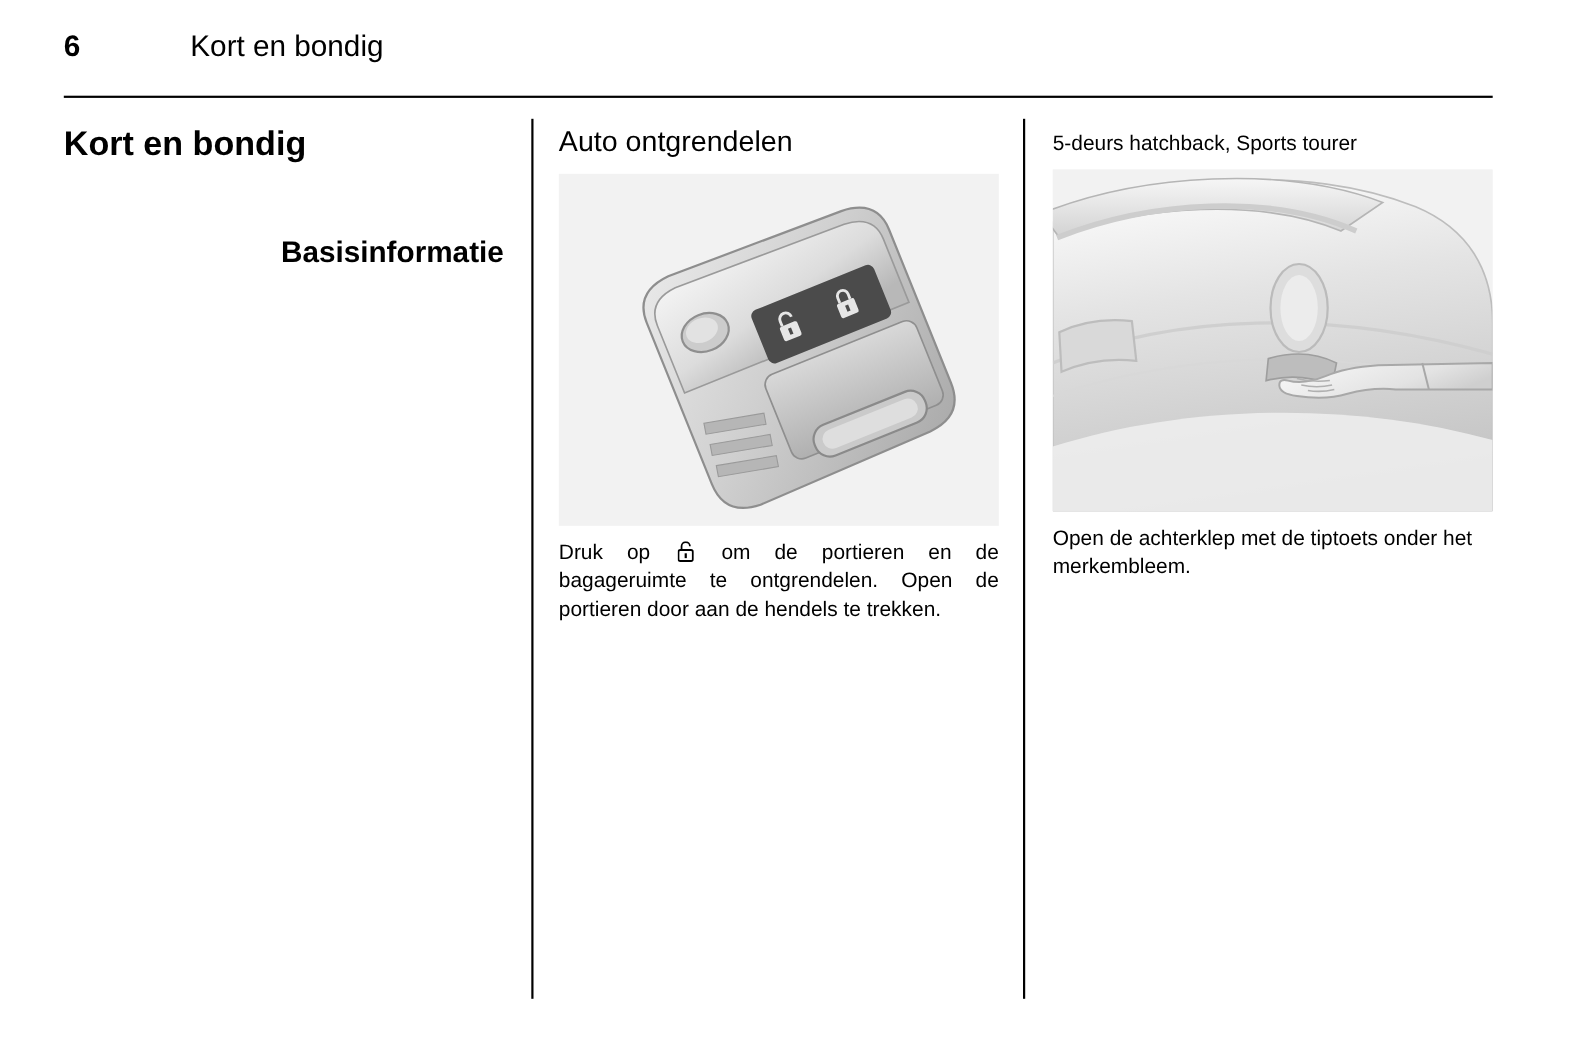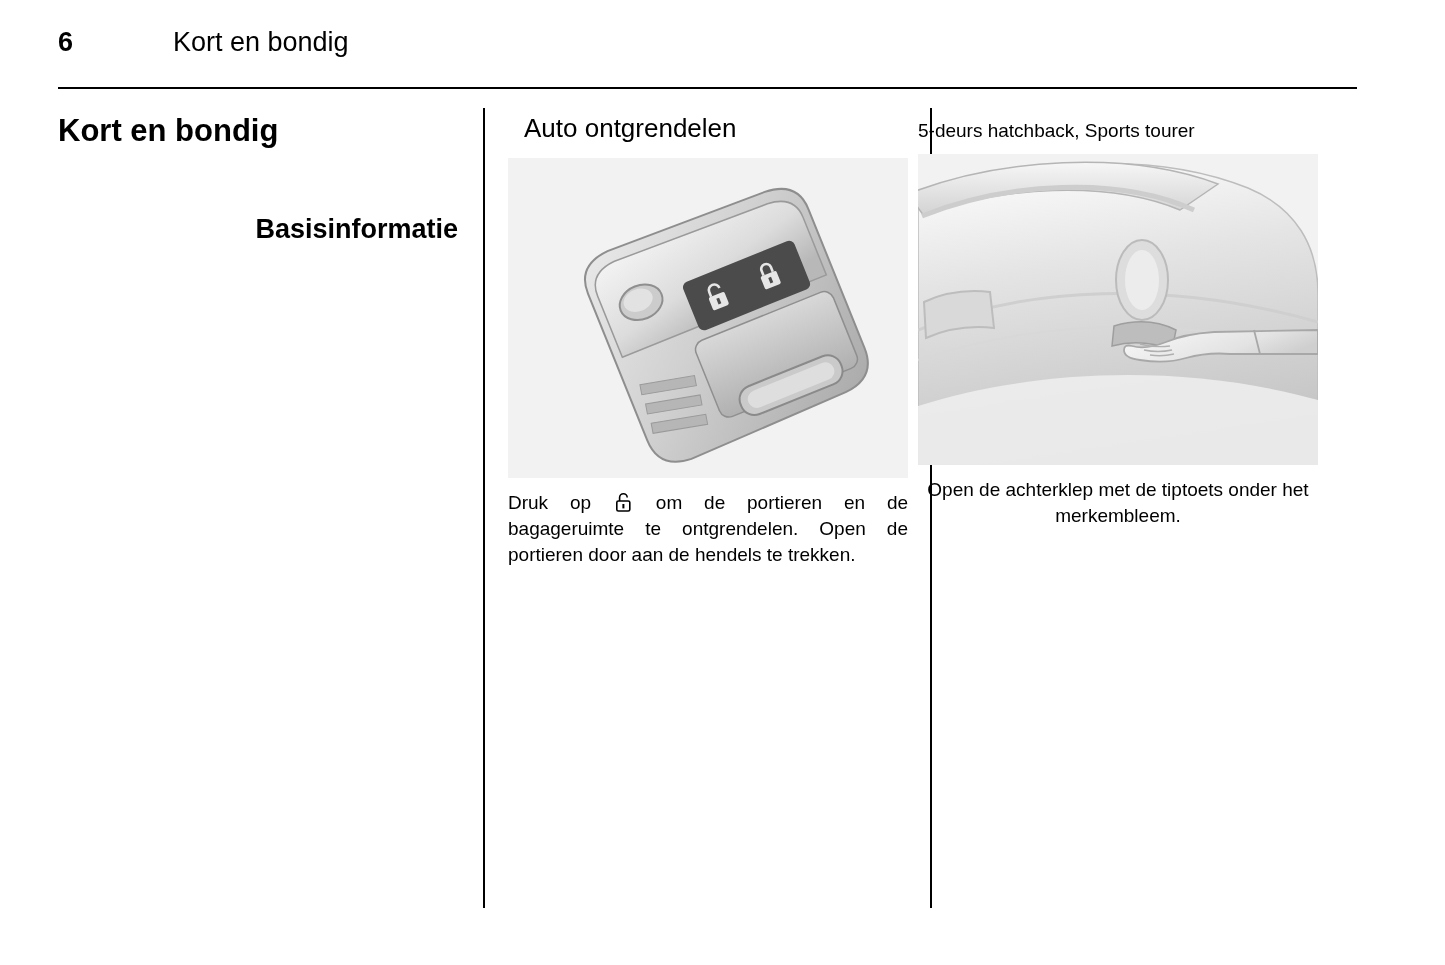--- a/index.html
+++ b/index.html
@@ -62,55 +62,55 @@
   .col-rule.first { left: 483px; }
   .col-rule.second { left: 930px; }
 
   
   .column {
     position: absolute;
     top: 108px;
   }
   .col-1 { left: 58px;  width: 400px; }
   .col-2 { left: 508px; width: 400px; }
-  .col-3 { left: 918px; width: 400px; }
+  .col-3 { left: 957px; width: 400px; }
 
   .chapter-title {
     font-size: 31px;
     font-weight: 700;
     line-height: 38px;
     margin: 4px 0 0 0;
   }
   .section-title {
     font-size: 27px;
     font-weight: 700;
     line-height: 34px;
     margin: 62px 0 0 0;
     text-align: right;
   }
   .h2 {
     font-size: 26px;
     font-weight: 400;
     line-height: 32px;
-    margin: 4px 0 0 16px;
+    margin: 4px 0 0 0;
   }
   .h3 {
     font-size: 19px;
     font-weight: 400;
     line-height: 26px;
     margin: 10px 0 0 0;
   }
   .body-text {
     font-size: 19px;
     line-height: 26px;
     margin: 12px 0 0 0;
     text-align: justify;
     hyphens: manual;
   }
-  .body-text.no-justify { text-align: center; }
+  .body-text.no-justify { text-align: left; }
 
   
   .figure {
     background: #f2f2f2;
     position: relative;
     overflow: hidden;
     margin-top: 14px;
   }
   .fig-key {
     width: 400px;

